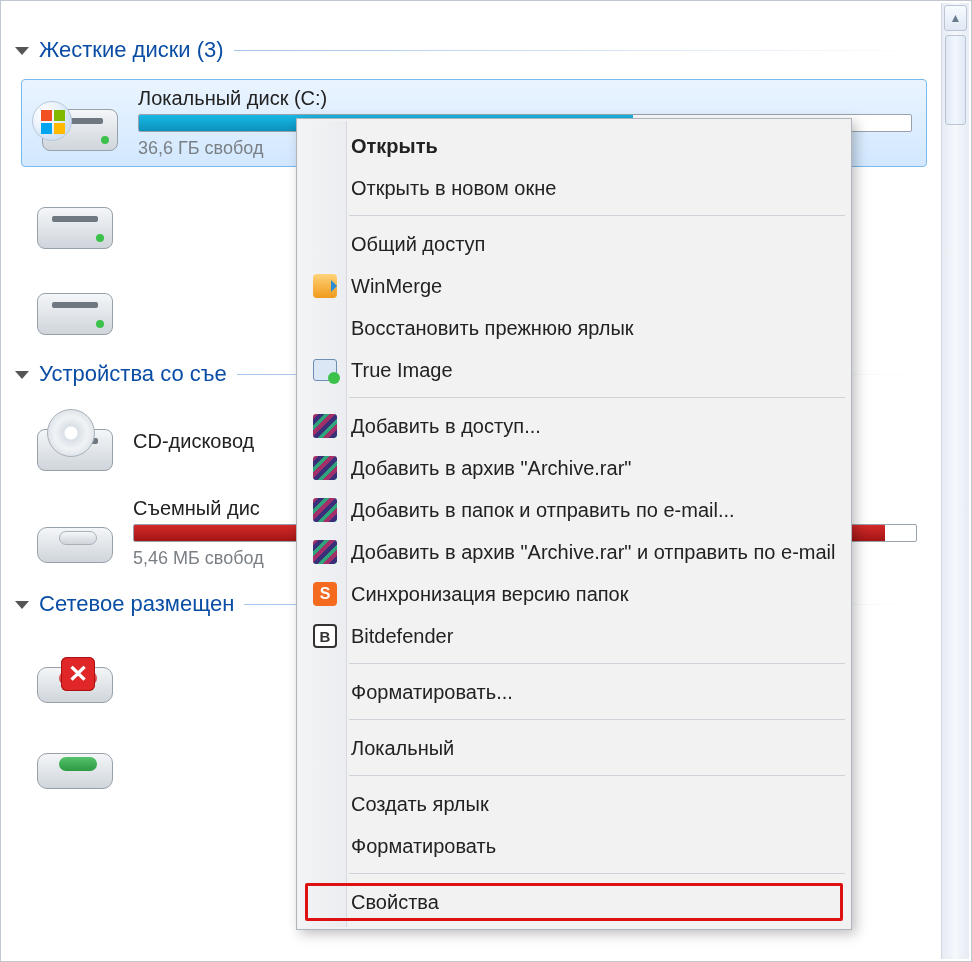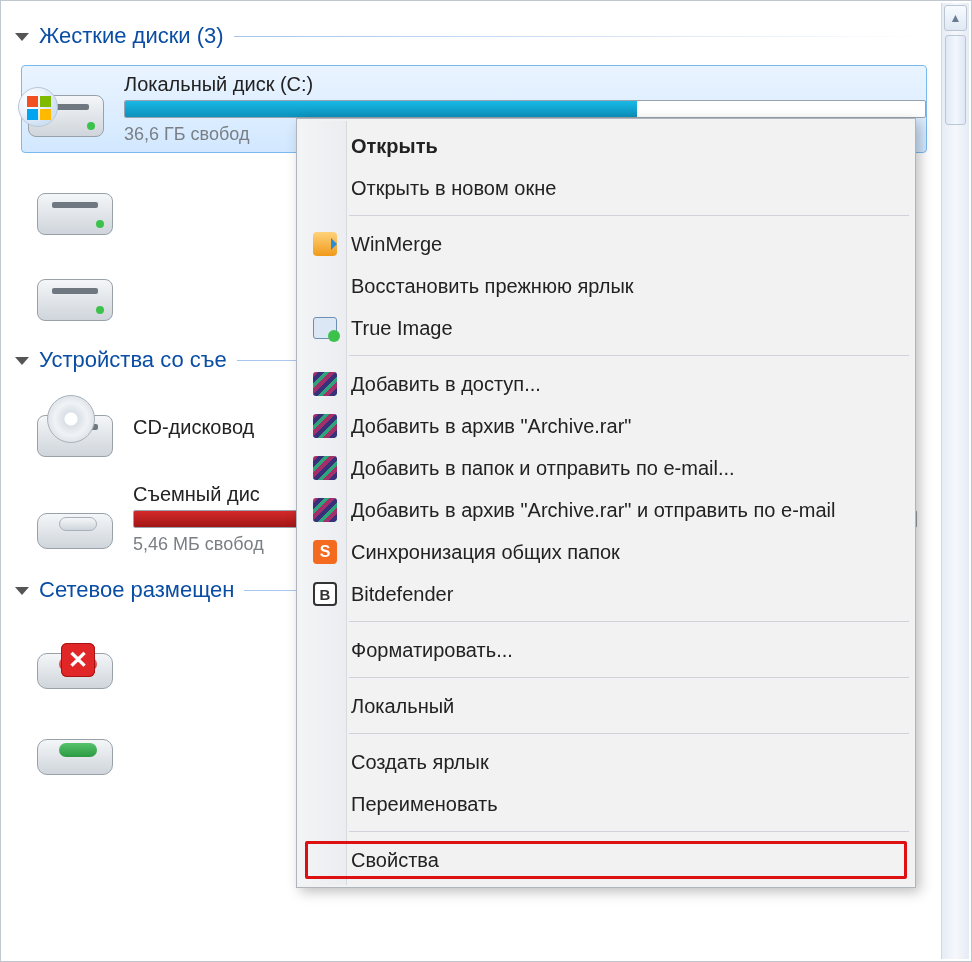--- a/index.html
+++ b/index.html
@@ -51,21 +51,21 @@
   background: linear-gradient(90deg,#dfe8f4,#f2f7fd,#dfe8f4);
   border: 1px solid #bcc6d3;
   border-radius: 3px;
 }
 
 .group-header {
   display: flex;
   align-items: center;
   gap: 10px;
   margin-bottom: 16px;
-  margin-top: 4px;
+  margin-top: 18px;
 }
 .group-header .chevron {
   width: 0; height: 0;
   border-left: 7px solid transparent;
   border-right: 7px solid transparent;
   border-top: 8px solid #555;
   transform: translateY(1px);
 }
 .group-header .title {
   color: #0a4da5;
@@ -81,21 +81,21 @@
   display: flex;
   align-items: center;
   gap: 14px;
   padding: 8px 10px;
   border-radius: 4px;
   margin-left: 6px;
 }
 .item.selected {
   background: linear-gradient(#eaf4ff,#d2e8ff);
   border: 1px solid #7ab9ee;
-  padding: 7px 0;
+  padding: 7px 14px;
 }
 .item .info { flex: 1; min-width: 0; }
 .item .name { font-size: 20px; color: #222; margin-bottom: 4px; white-space: nowrap; overflow: hidden; }
 .item .bar {
   height: 18px;
   background: #fff;
   border: 1px solid #9aa3ad;
   border-radius: 2px;
   margin-bottom: 6px;
   position: relative;
@@ -160,21 +160,21 @@
 .usb-badge.white { background: linear-gradient(#f5f7f9,#cfd5db); border: 1px solid #a8b1ba; }
 .usb-badge.red { background: linear-gradient(#f26a6a,#d02b2b); }
 .ext-drive .drive-body { top: 26px; bottom: 2px; border-radius: 10px; }
 .ext-drive .usb-badge { top: 30px; }
 
 
 .ctx {
   position: absolute;
   left: 296px;
   top: 118px;
-  width: 620px;
+  width: 556px;
   background: #f2f2f2;
   border: 1px solid #aeb5bd;
   box-shadow: 4px 4px 12px rgba(0,0,0,0.25);
   padding: 6px 2px;
 }
 .ctx .gutter {
   position: absolute;
   left: 2px; top: 2px; bottom: 2px; width: 48px;
   background: linear-gradient(90deg,#f3f4f6,#ebedf0);
   border-right: 1px solid #d7dbe0;
@@ -340,20 +340,24 @@
       <li class="bold">
         <span class="mi"></span>
         <span class="lbl">Открыть</span>
       </li>
       <li>
         <span class="mi"></span>
         <span class="lbl">Открыть в новом окне</span>
       </li>
       <li class="sep"></li>
       <li>
+        <span class="mi"></span>
+        <span class="lbl">Общий доступ</span>
+      </li>
+      <li>
         <span class="mi">
           <div class="mi-winmerge"></div>
         </span>
         <span class="lbl">WinMerge</span>
       </li>
       <li>
         <span class="mi"></span>
         <span class="lbl">Восстановить прежнюю ярлык</span>
       </li>
       <li>
@@ -384,21 +388,21 @@
       <li>
         <span class="mi">
           <div class="mi-rar"></div>
         </span>
         <span class="lbl">Добавить в архив "Archive.rar" и отправить по e-mail</span>
       </li>
       <li>
         <span class="mi">
           <div class="mi-sync">S</div>
         </span>
-        <span class="lbl">Синхронизация общих папок</span>
+        <span class="lbl">Синхронизация версию папок</span>
       </li>
       <li>
         <span class="mi">
           <div class="mi-bd">B</div>
         </span>
         <span class="lbl">Bitdefender</span>
       </li>
       <li class="sep"></li>
       <li>
         <span class="mi"></span>
@@ -409,21 +413,21 @@
         <span class="mi"></span>
         <span class="lbl">Локальный</span>
       </li>
       <li class="sep"></li>
       <li>
         <span class="mi"></span>
         <span class="lbl">Создать ярлык</span>
       </li>
       <li>
         <span class="mi"></span>
-        <span class="lbl">Переименовать</span>
+        <span class="lbl">Форматировать</span>
       </li>
       <li class="sep"></li>
       <li class="highlight">
         <span class="mi"></span>
         <span class="lbl">Свойства</span>
       </li>
     </ul>
 </div>
 
 </body></html>

